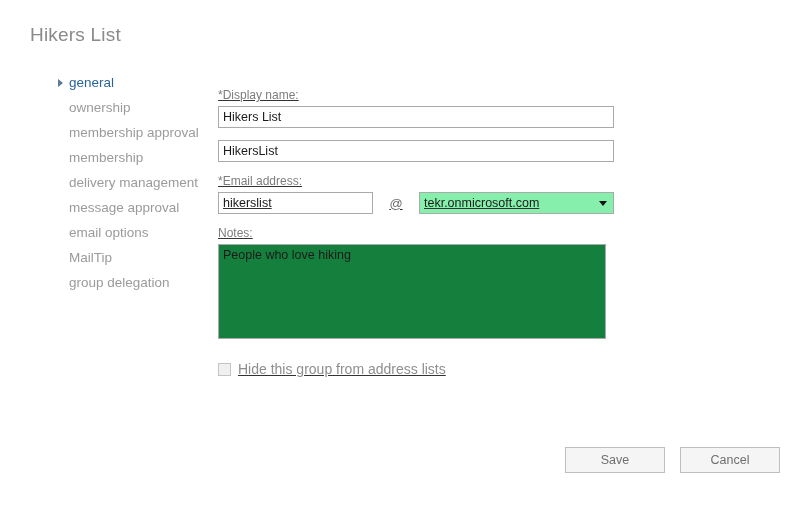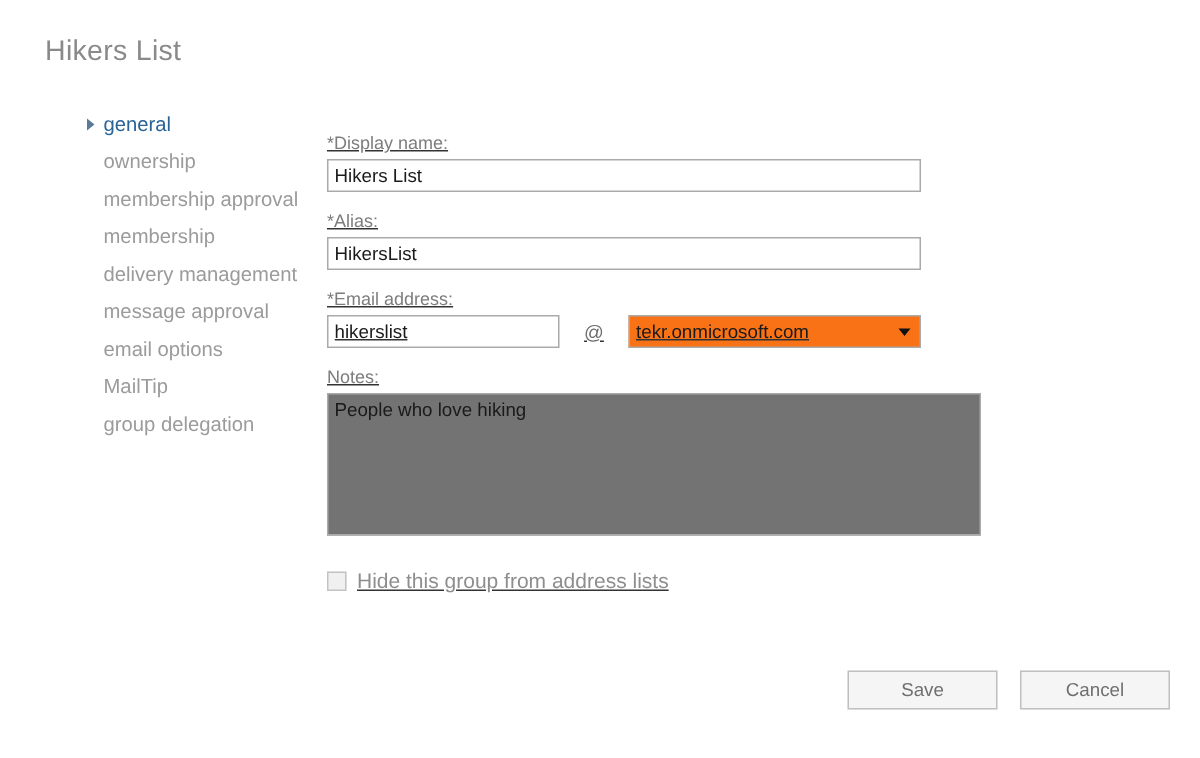--- a/index.html
+++ b/index.html
@@ -120,21 +120,21 @@
     text-align: center;
     font-size: 13px;
     color: #6d6d6d;
     user-select: none;
   }
   .domain-select {
     box-sizing: border-box;
     width: 195px;
     height: 22px;
     border: 1px solid #aaaaaa;
-    background: #f97316;
+    background: #86efac;
     font-family: "Liberation Sans", sans-serif;
     font-size: 12.5px;
     color: #1a1a1a;
     padding: 0 4px;
     position: relative;
     display: flex;
     align-items: center;
     cursor: default;
   }
   .domain-value {
@@ -148,24 +148,24 @@
     border-left: 4px solid transparent;
     border-right: 4px solid transparent;
     border-top: 5px solid #111111;
     margin-left: 4px;
     margin-right: 2px;
   }
 
   
   .notes {
     box-sizing: border-box;
-    width: 436px;
+    width: 388px;
     height: 95px;
     border: 1px solid #aaaaaa;
-    background: #737373;
+    background: #15803d;
     font-family: "Liberation Sans", sans-serif;
     font-size: 12.5px;
     color: #1a1a1a;
     padding: 3px 4px;
     resize: none;
     outline: none;
     line-height: 15px;
     border-radius: 0;
   }
 
@@ -275,21 +275,20 @@
   </div>
 
   <div class="form">
 
     <div class="field">
       <div class="field-label">*Display name:</div>
       <input class="txt" type="text" value="Hikers List" style="">
     </div>
 
     <div class="field">
-      <div class="field-label">*Alias:</div>
       <input class="txt" type="text" value="HikersList" style="">
     </div>
 
     <div class="field">
       <div class="field-label">*Email address:</div>
       <div class="email-row">
         <input class="txt email-local" type="text" value="hikerslist" style="">
         <span class="at-sign">@</span>
         <div class="domain-select">
           <span class="domain-value">tekr.onmicrosoft.com</span>

